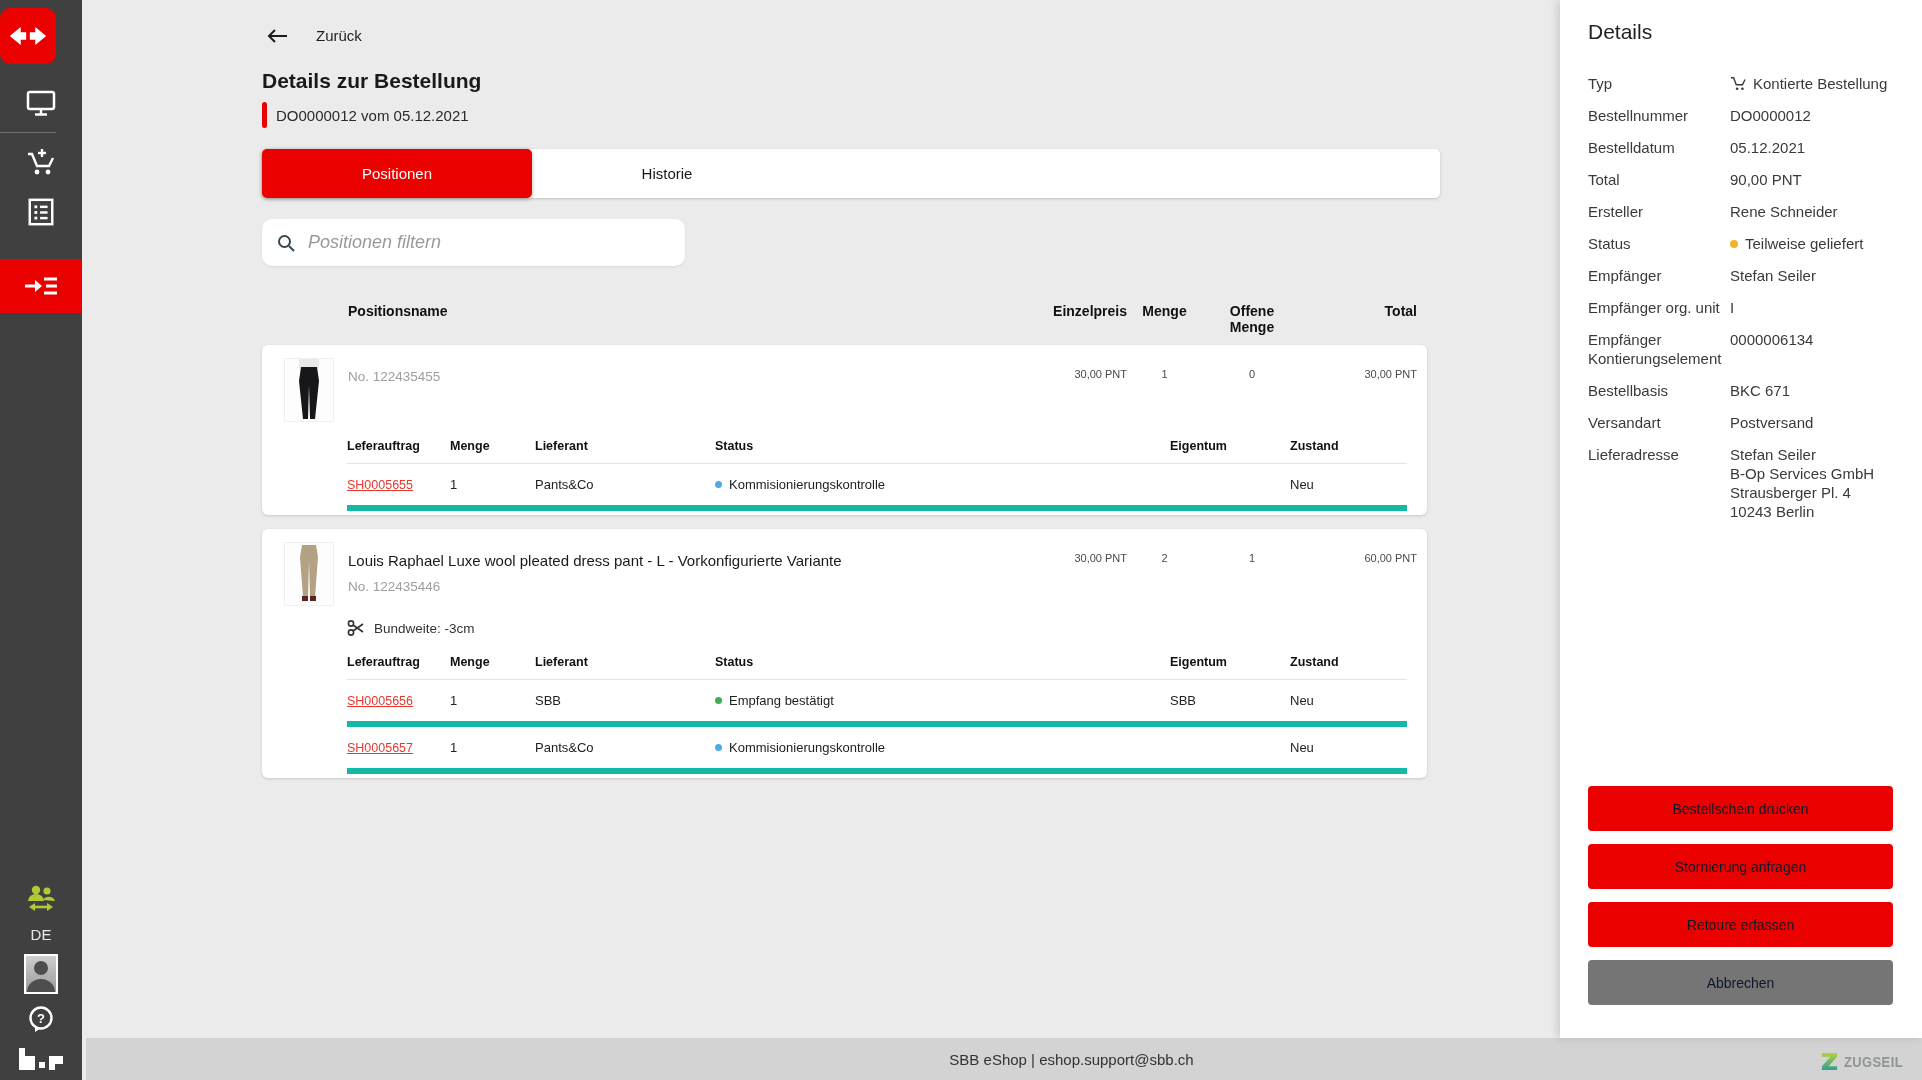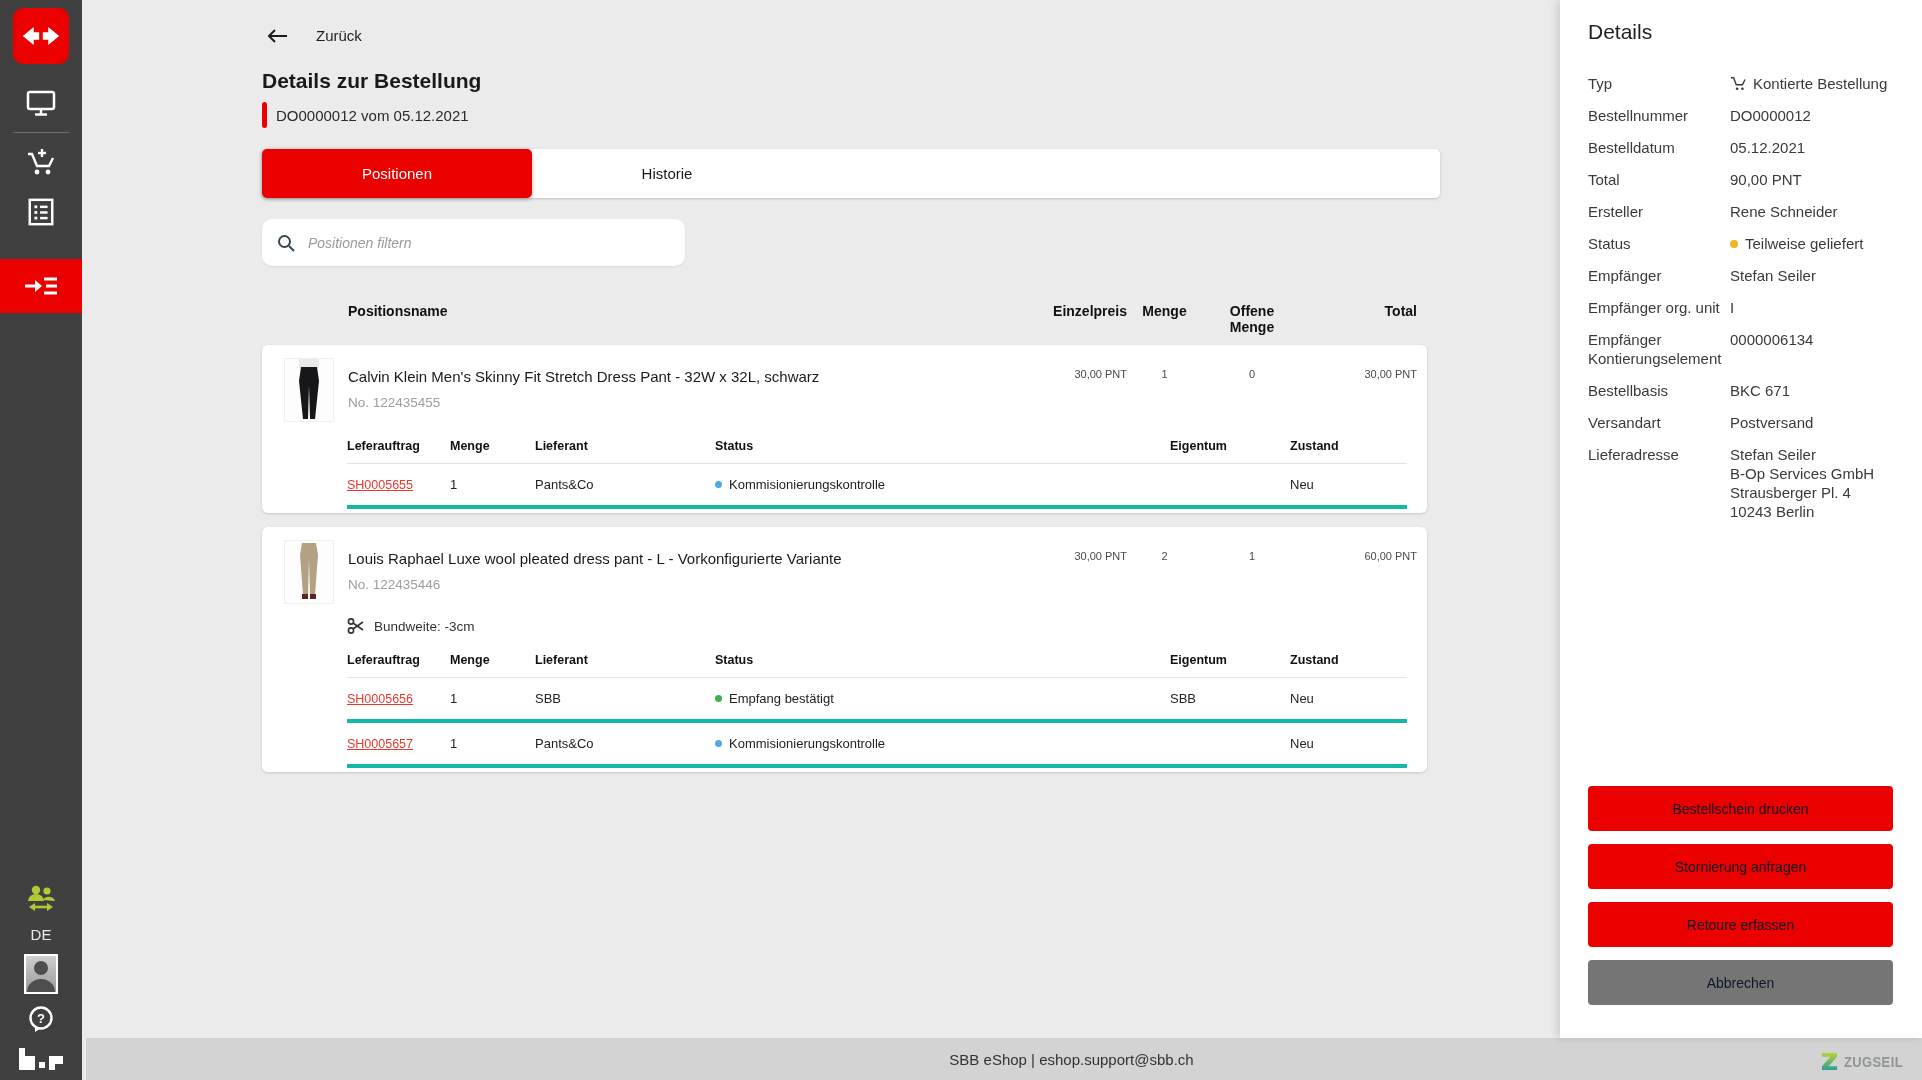--- a/index.html
+++ b/index.html
@@ -3,21 +3,21 @@
 <meta charset="utf-8">
 <style>
   html,body{margin:0;padding:0;background:#888;}
   .screen{position:relative;width:1922px;height:1080px;overflow:hidden;
           background:var(--main-bg,#ebebeb);font-family:"Liberation Sans",sans-serif;
           -webkit-font-smoothing:antialiased;}
 
   
   .sidebar{position:absolute;left:0;top:0;width:82px;height:1080px;
            background:var(--sidebar-bg,#404040);display:flex;flex-direction:column;
-           align-items:center;z-index:6;}
+           z-index:6;}
   .sbb-logo{width:56px;height:56px;margin-top:8px;border-radius:10px;
             background:var(--brand-red,#eb0000);display:flex;align-items:center;
             justify-content:center;cursor:pointer;flex:none;}
   .side-btn{width:82px;height:50px;display:flex;align-items:center;justify-content:center;
             cursor:pointer;flex:none;}
   .side-divider{width:56px;height:1px;background:#6d6d6d;margin:4px 0;flex:none;}
   .side-btn.active{background:var(--brand-red,#eb0000);height:54px;}
   .side-bottom{margin-top:auto;display:flex;flex-direction:column;align-items:center;
                gap:11px;padding-bottom:6px;}
   .lang{color:#e8e8e8;font-size:15px;cursor:pointer;}
@@ -36,21 +36,21 @@
 
   .tabbar{margin-top:21px;width:1178px;height:49px;background:#fff;border-radius:5px;
           box-shadow:0 1px 3px rgba(0,0,0,.18);display:flex;}
   .tab{width:270px;height:49px;display:flex;align-items:center;justify-content:center;
        font-size:15px;color:#1a1a1a;cursor:pointer;border-radius:5px;}
   .tab.active{background:var(--brand-red,#eb0000);color:#fff;box-shadow:0 1px 4px rgba(0,0,0,.3);}
 
   .searchbox{margin-top:21px;width:423px;height:47px;background:#fff;border-radius:10px;
              display:flex;align-items:center;padding:0 14px;box-sizing:border-box;gap:10px;
              box-shadow:0 1px 2px rgba(0,0,0,.08);}
-  .searchbox input{border:none;outline:none;flex:1;font-size:14px;font-style:italic;color:#ef4444;
+  .searchbox input{border:none;outline:none;flex:1;font-size:18px;font-style:italic;color:#ef4444;
                    font-family:"Liberation Sans",sans-serif;background:transparent;}
   .searchbox input::placeholder{color:#9a9a9a;font-style:italic;}
 
   .row-grid{display:grid;grid-template-columns:minmax(0,1fr) 108px 75px 100px 115px;}
   .cols-header{margin-top:29px;width:1165px;padding:0 10px 0 86px;box-sizing:border-box;
                font-size:14px;font-weight:bold;color:#111;}
   .cols-header .c{padding-top:8px;}
   .right{text-align:right;} .center{text-align:center;}
 
   .card{width:1165px;background:#fff;border-radius:6px;box-shadow:0 1px 3px rgba(0,0,0,.15);
@@ -64,21 +64,21 @@
   .prod-no{font-size:13.5px;color:#9e9e9e;margin-top:10px;}
   .num{font-size:11px;color:#4a4a4a;padding-top:9px;}
 
   .mod-row{display:flex;align-items:center;gap:9px;margin:14px 0 0 62px;
            font-size:13.5px;color:#333;}
 
   .sub{margin:18px 10px 0 62px;}
   .sub-grid{display:grid;grid-template-columns:103px 85px 180px 455px 120px minmax(0,1fr);}
   .sub-head{font-size:12.5px;font-weight:bold;color:#111;padding-bottom:10px;
             border-bottom:1px solid #e3e3e3;}
-  .sub-row{font-size:13px;color:#222;padding:13px 0;border-bottom:4px solid #14b8a6;align-items:center;}
+  .sub-row{font-size:13px;color:#222;padding:13px 0;border-bottom:6px solid #14b8a6;align-items:center;}
   .link{color:var(--link-red,#e5392f);text-decoration:underline;font-size:12.5px;cursor:pointer;width:max-content;}
   .dot{display:inline-block;width:7px;height:7px;border-radius:50%;margin-right:7px;vertical-align:1px;}
   .dot.blue{background:var(--status-blue,#4fa8e8);}
   .dot.green{background:var(--status-green,#3faf4e);}
   .dot.amber{width:8px;height:8px;background:var(--status-amber,#f0b429);}
 
   
   .panel{position:absolute;right:0;top:0;width:362px;height:1038px;background:#fff;
          box-shadow:-3px 0 8px rgba(0,0,0,.13);z-index:5;padding:0 28px;box-sizing:border-box;}
   .panel-title{font-size:21px;color:#1f1f1f;margin-top:20px;}
@@ -239,21 +239,20 @@
       <div class="card-top">
         <div class="thumb">
           <svg width="48" height="62" viewBox="0 0 48 62">
             <rect width="48" height="62" fill="#fdfdfd"></rect>
             <rect x="14" y="0" width="20" height="9" fill="#e9e9e9"></rect>
             <path d="M16 8 h16 l2 14 -4 38 h-5 l-1 -34 -1 34 h-5 l-4 -38 z" fill="#17171a"></path>
           </svg>
         </div>
         <div class="row-grid">
           <div>
-            <div class="prod-title">Calvin Klein Men's Skinny Fit Stretch Dress Pant - 32W x 32L, schwarz</div>
             <div class="prod-no">No. 122435455</div>
           </div>
           <div class="num right">30,00 PNT</div>
           <div class="num center">1</div>
           <div class="num center">0</div>
           <div class="num right">30,00 PNT</div>
         </div>
       </div>
 
       <div class="sub">

